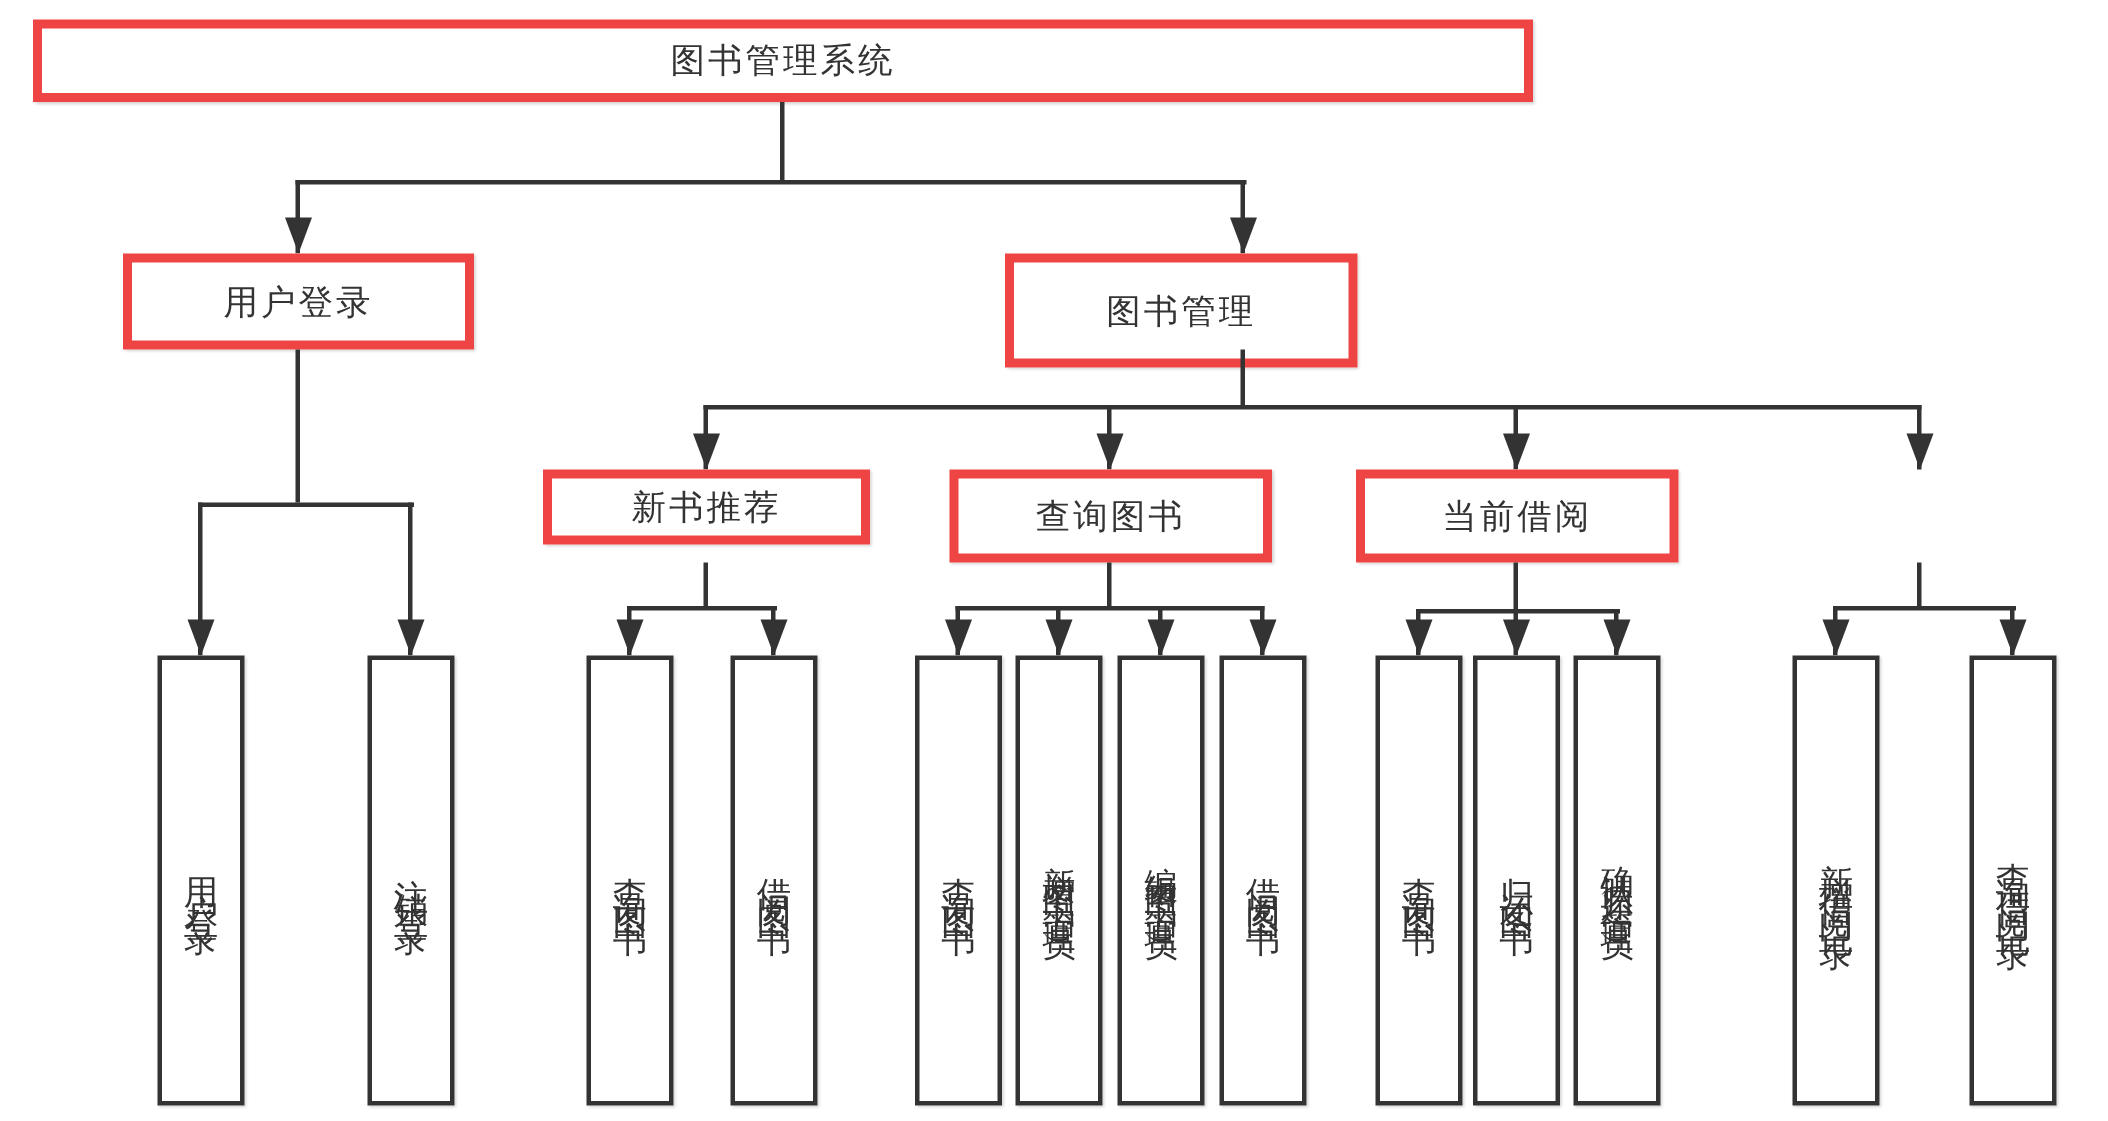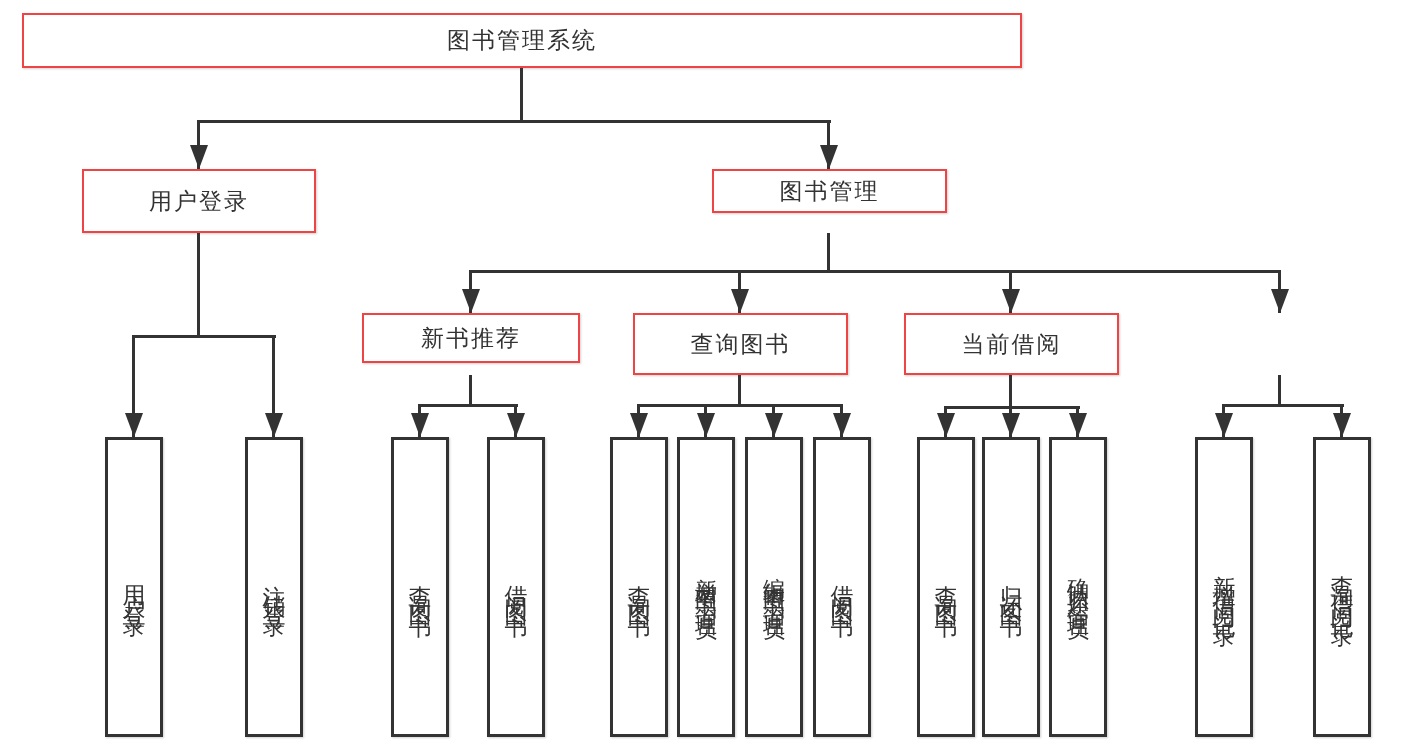--- a/index.html
+++ b/index.html
@@ -1,21 +1,21 @@
 <!DOCTYPE html>
 <html><head>
 <meta charset="utf-8">
 <style>
   html,body{margin:0;padding:0;background:#ffffff;}
   #canvas{
     position:relative;width:1405px;height:747px;background:#ffffff;overflow:hidden;
     font-family:"Liberation Sans","DejaVu Sans",sans-serif;color:#333333;
   }
   .node{
-    position:absolute;box-sizing:border-box;border:2px solid #ef4444;background:#ffffff;
+    position:absolute;box-sizing:border-box;border:6px solid #ef4444;background:#ffffff;
     display:flex;align-items:center;justify-content:center;
     font-size:23px;letter-spacing:2px;box-shadow:1px 1px 2px rgba(0,0,0,0.18);
   }
   .leaf{
     position:absolute;box-sizing:border-box;border:3px solid #333333;background:#ffffff;
     top:437px;height:300px;width:58px;
     display:flex;align-items:center;justify-content:center;
     box-shadow:1px 1px 2px rgba(0,0,0,0.18);
   }
   .v-text{
@@ -47,21 +47,21 @@
   <div class="vline" style="left:520px;top:68px;height:52px"></div>
   <div class="hline" style="left:197px;top:120px;width:634px"></div>
   <div class="vline" style="left:197px;top:120px;height:49px"></div>
   <div class="tri" style="left:190px;top:145px"></div>
   <div class="vline" style="left:827px;top:120px;height:49px"></div>
   <div class="tri" style="left:820px;top:145px"></div>
 
   <div class="node" style="left:82px;top:169px;width:234px;height:64px">
     <span>用户登录</span>
   </div>
-  <div class="node" style="left:712px;top:169px;width:235px;height:44px">
+  <div class="node" style="left:670px;top:169px;width:235px;height:76px">
     <span>图书管理</span>
   </div>
 
   <div class="vline" style="left:197px;top:233px;height:102px"></div>
   <div class="hline" style="left:132px;top:335px;width:144px"></div>
   <div class="vline" style="left:132px;top:335px;height:102px"></div>
   <div class="tri" style="left:125px;top:413px"></div>
   <div class="vline" style="left:272px;top:335px;height:102px"></div>
   <div class="tri" style="left:265px;top:413px"></div>
 

